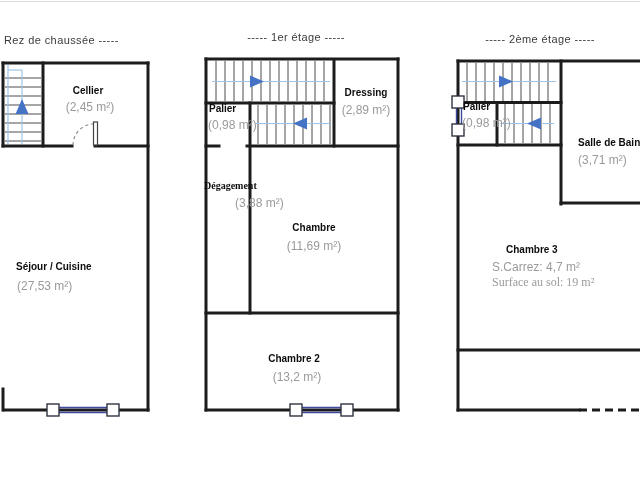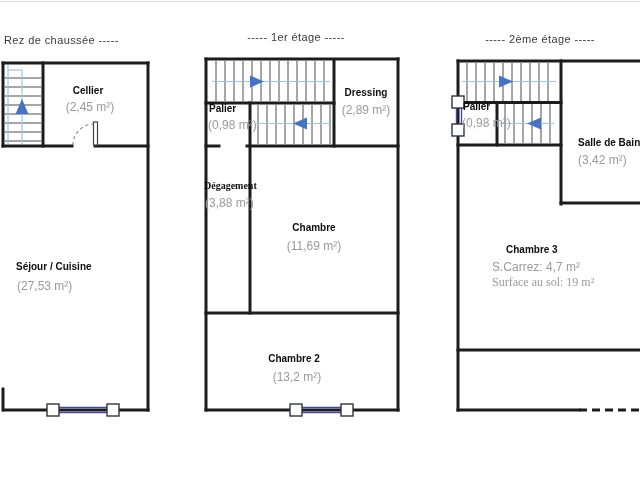--- a/index.html
+++ b/index.html
@@ -171,27 +171,27 @@
   <div class="lbl room-name ctr" style="left:88px;top:86px;">Cellier</div>
   <div class="lbl room-area ctr" style="left:90px;top:101px;">(2,45 m²)</div>
   <div class="lbl room-name" style="left:16px;top:262px;">Séjour / Cuisine</div>
   <div class="lbl room-area" style="left:17px;top:280px;">(27,53 m²)</div>
 
   <div class="lbl room-name" style="left:209px;top:104px;">Palier</div>
   <div class="lbl room-area" style="left:208px;top:119px;">(0,98 m²)</div>
   <div class="lbl room-name ctr" style="left:366px;top:88px;">Dressing</div>
   <div class="lbl room-area ctr" style="left:366px;top:104px;">(2,89 m²)</div>
   <div class="lbl room-name" style="left:204px;top:181px;font-family:Liberation Serif, serif;">Dégagement</div>
-  <div class="lbl room-area" style="left:205px;top:197px;">(3,88 m²)</div>
+  <div class="lbl room-area" style="left:205px;top:197px;padding-left:30px;">(3,88 m²)</div>
   <div class="lbl room-name ctr" style="left:314px;top:223px;">Chambre</div>
   <div class="lbl room-area ctr" style="left:314px;top:240px;">(11,69 m²)</div>
   <div class="lbl room-name ctr" style="left:294px;top:354px;">Chambre 2</div>
   <div class="lbl room-area ctr" style="left:297px;top:371px;">(13,2 m²)</div>
 
   <div class="lbl room-name" style="left:463px;top:102px;">Palier</div>
   <div class="lbl room-area" style="left:462px;top:117px;">(0,98 m²)</div>
   <div class="lbl room-name" style="left:578px;top:138px;">Salle de Bain</div>
-  <div class="lbl room-area" style="left:578px;top:154px;">(3,42 m²)</div>
+  <div class="lbl room-area" style="left:578px;top:154px;">(3,71 m²)</div>
   <div class="lbl room-name" style="left:492px;top:245px;margin-left:14px;">Chambre 3</div>
   <div class="lbl room-area" style="left:492px;top:261px;">S.Carrez: 4,7 m²</div>
   <div class="lbl room-area" style="left:492px;top:276px;font-family:Liberation Serif, serif;">Surface au sol: 19 m²</div>
 
 </div>
 
 </body></html>

